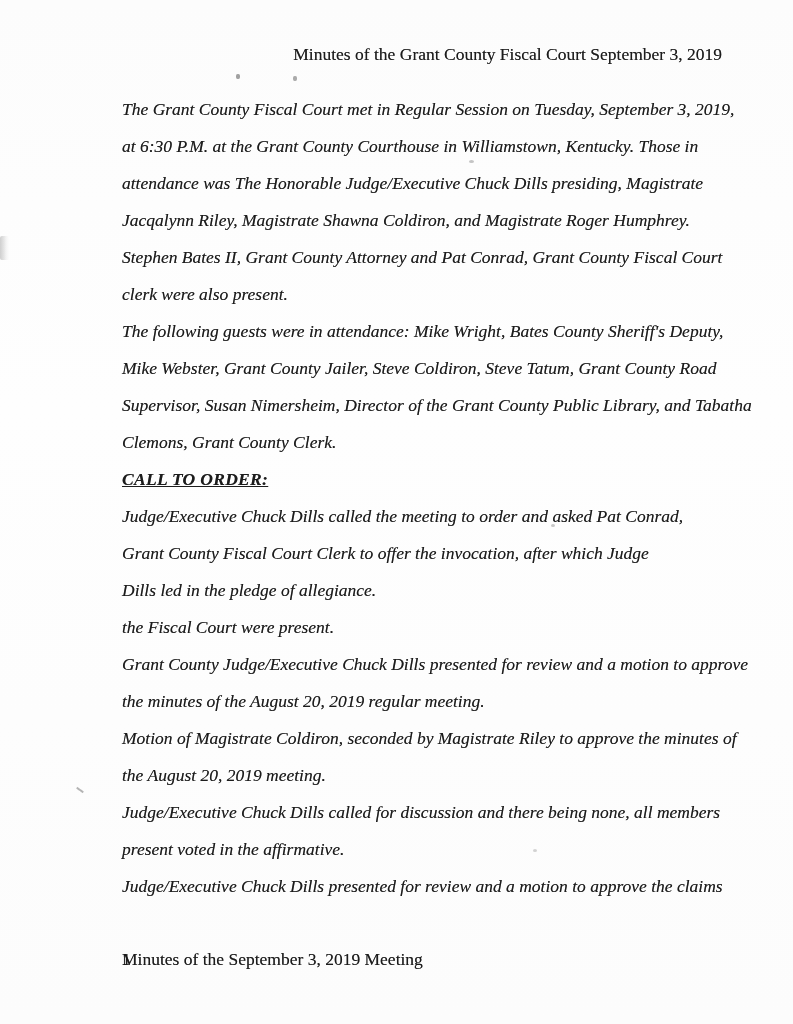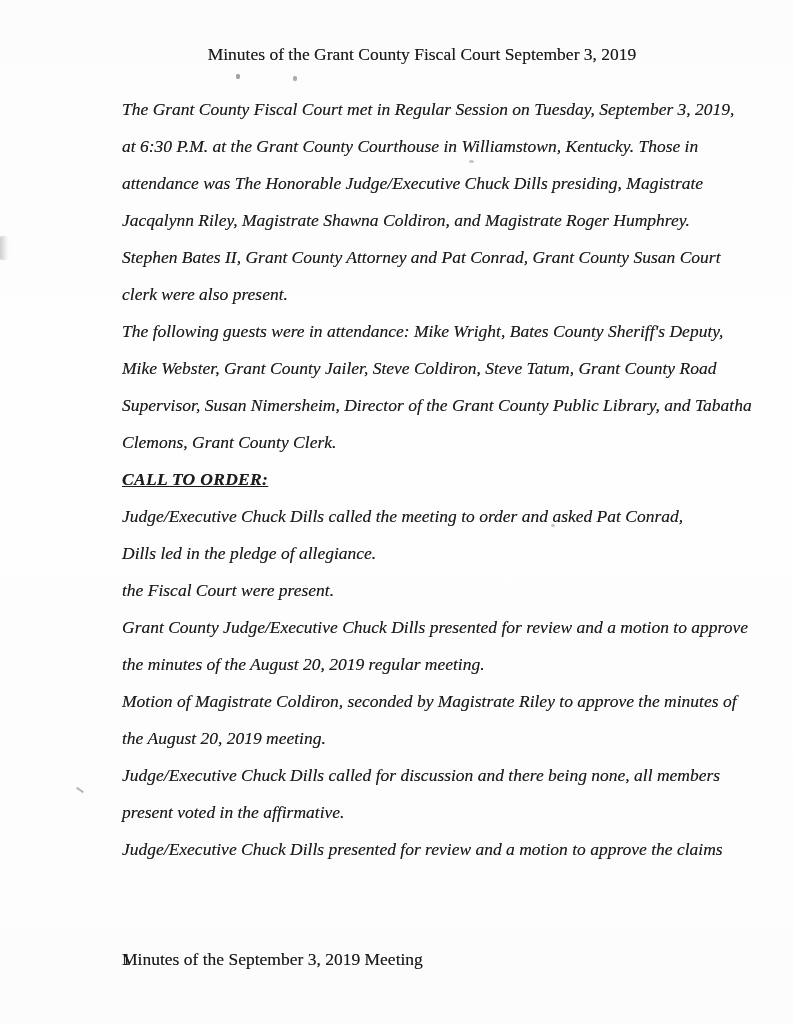--- a/index.html
+++ b/index.html
@@ -22,21 +22,21 @@
     background: linear-gradient(180deg, #fcfcfc 0%, #fefefe 40%, #fcfcfc 100%);
   }
   .content {
     position: absolute;
     left: 122px;
     top: 0;
     width: 600px;
   }
   .doc-title {
     margin-top: 44px;
-    text-align: center;
+    text-align: right;
     font-size: 17.5px;
     white-space: nowrap;
     text-shadow: 0 0 0.5px rgba(20,20,20,0.55);
   }
   .body-lines {
     margin-top: 26px;
     font-style: italic;
   }
   .line {
     height: 37px;
@@ -107,28 +107,29 @@
 
   <div class="content">
 
     <div class="doc-title">Minutes of the Grant County Fiscal Court September 3, 2019</div>
 
     <div class="body-lines">
       <div class="line">The Grant County Fiscal Court met in Regular Session on Tuesday, September 3, 2019,</div>
       <div class="line">at 6:30 P.M. at the Grant County Courthouse in Williamstown, Kentucky. Those in</div>
       <div class="line">attendance was The Honorable Judge/Executive Chuck Dills presiding, Magistrate</div>
       <div class="line">Jacqalynn Riley, Magistrate Shawna Coldiron, and Magistrate Roger Humphrey.</div>
-      <div class="line">Stephen Bates II, Grant County Attorney and Pat Conrad, Grant County Susan Court</div>
+      <div class="line">Stephen Bates II, Grant County Attorney and Pat Conrad, Grant County Fiscal Court</div>
       <div class="line">clerk were also present.</div>
       <div class="line">The following guests were in attendance: Mike Wright, Bates County Sheriff's Deputy,</div>
       <div class="line">Mike Webster, Grant County Jailer, Steve Coldiron, Steve Tatum, Grant County Road</div>
       <div class="line">Supervisor, Susan Nimersheim, Director of the Grant County Public Library, and Tabatha</div>
       <div class="line">Clemons, Grant County Clerk.</div>
       <div class="line heading">CALL TO ORDER:</div>
       <div class="line">Judge/Executive Chuck Dills called the meeting to order and asked Pat Conrad,</div>
+      <div class="line">Grant County Fiscal Court Clerk to offer the invocation, after which Judge</div>
       <div class="line">Dills led in the pledge of allegiance.</div>
       <div class="line">the Fiscal Court were present.</div>
       <div class="line">Grant County Judge/Executive Chuck Dills presented for review and a motion to approve</div>
       <div class="line">the minutes of the August 20, 2019 regular meeting.</div>
       <div class="line">Motion of Magistrate Coldiron, seconded by Magistrate Riley to approve the minutes of</div>
       <div class="line">the August 20, 2019 meeting.</div>
       <div class="line">Judge/Executive Chuck Dills called for discussion and there being none, all members</div>
       <div class="line">present voted in the affirmative.</div>
       <div class="line">Judge/Executive Chuck Dills presented for review and a motion to approve the claims</div>
     </div>

